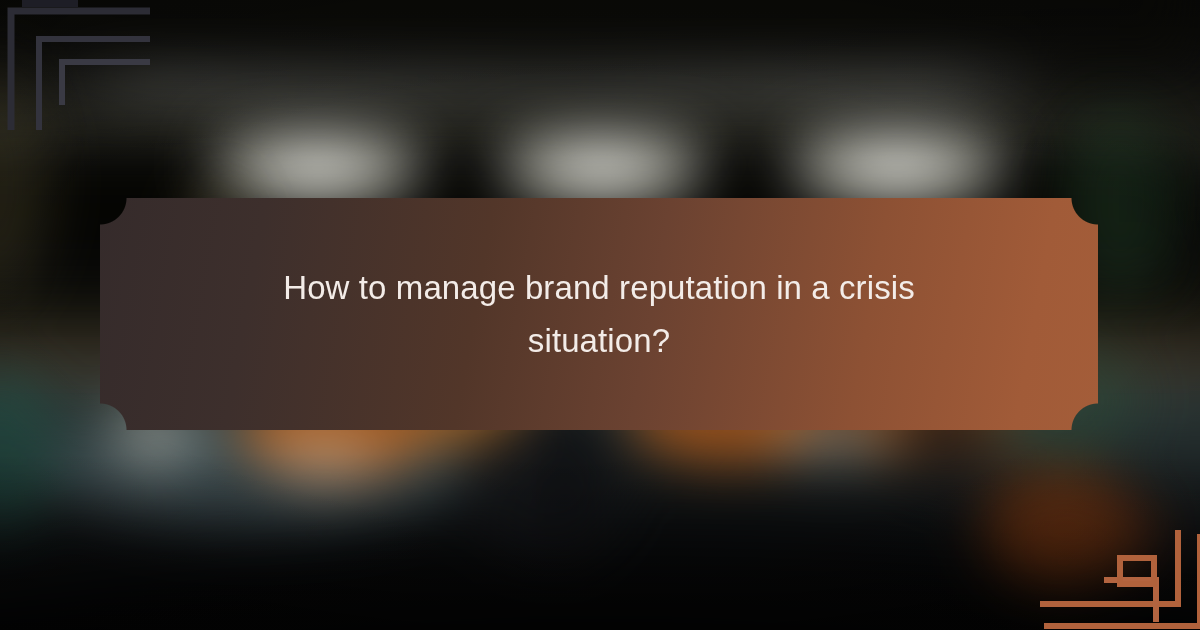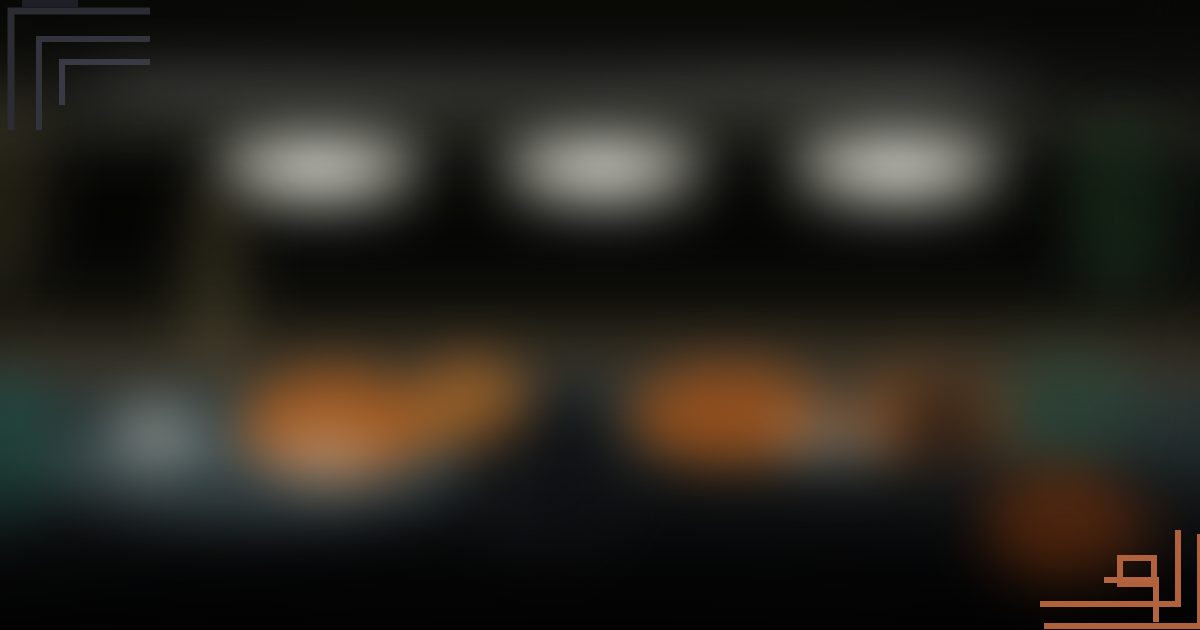--- a/index.html
+++ b/index.html
@@ -204,14 +204,17 @@
     </g>
     <g fill="none" stroke="#b1623c" stroke-width="6">
       <path d="M138 0 L138 74 L0 74"></path>
     </g>
     <g fill="none" stroke="#b36440" stroke-width="6">
       <path d="M64 50 L116 50 L116 92"></path>
     </g>
     <rect x="80" y="28" width="34" height="26" fill="none" stroke="#b1623c" stroke-width="6"></rect>
   </svg>
 
+  <div id="card">
+    <h1 id="card-title">How to manage brand reputation in a crisis situation?</h1>
+  </div>
 
 </div>
 
 </body></html>

